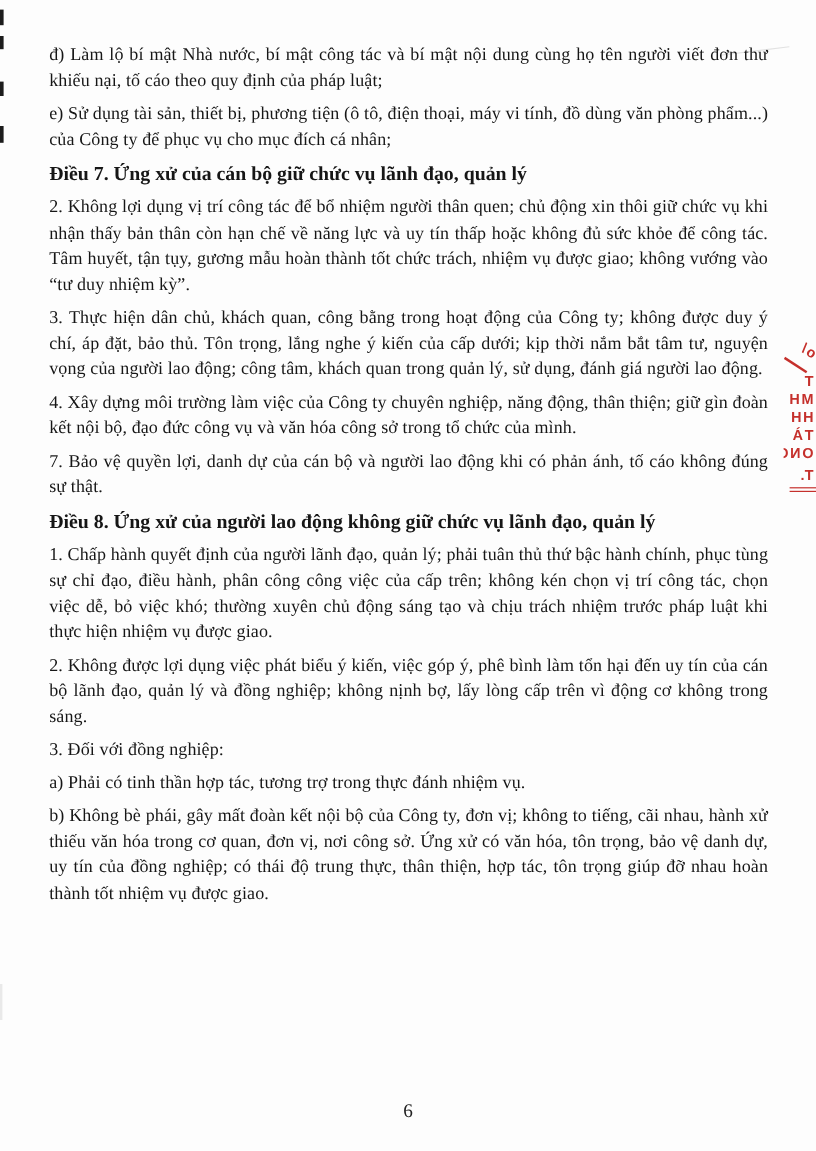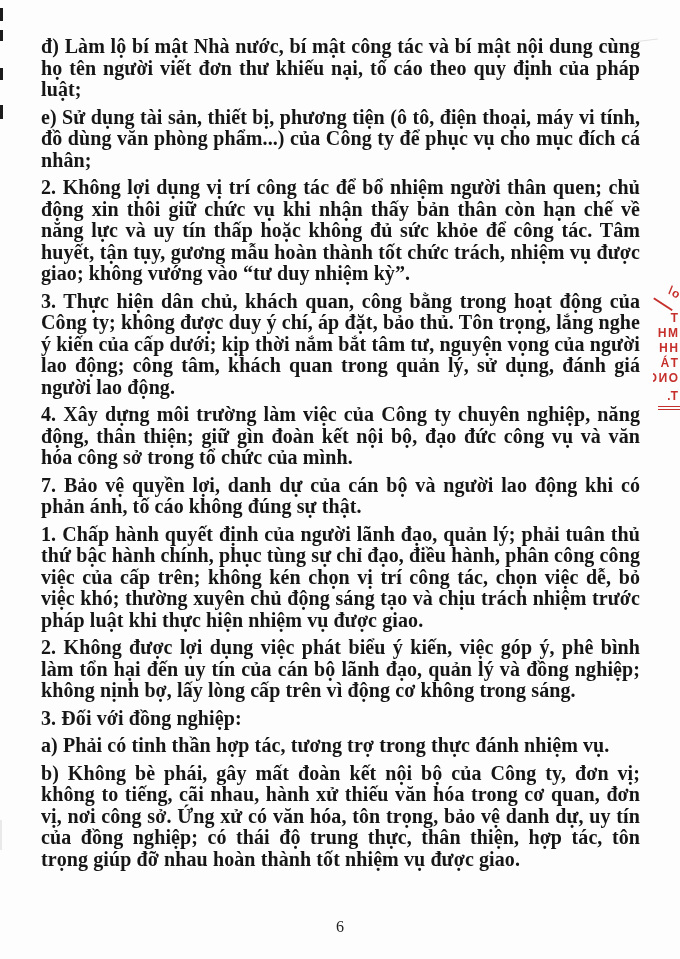--- a/index.html
+++ b/index.html
@@ -12,25 +12,24 @@
     color:#161616;
     overflow:hidden;
     box-sizing:border-box;
   }
   .content{
     position:absolute;
     left:41px;right:40px;top:36px;
   }
   .content p{
     margin:0 0 6px 0;
-    font-size:20px;
+    font-size:15px;
     line-height:21.5px;
     text-align:justify;
     letter-spacing:0.1px;
-    font-weight:bold;
   }
   .content h2{
     margin:3px 0 7px 0;
     font-size:16.5px;
     line-height:22px;
     font-weight:bold;
     text-align:left;
   }
   .page-number{
     position:absolute;
@@ -100,24 +99,26 @@
   <div class="dash d0"></div>
   <div class="dash d1"></div>
   <div class="dash d2"></div>
   <div class="dash d3"></div>
   <div class="sliver"></div>
   <div class="scratch"></div>
 
   <div class="content">
     <p>đ) Làm lộ bí mật Nhà nước, bí mật công tác và bí mật nội dung cùng họ tên người viết đơn thư khiếu nại, tố cáo theo quy định của pháp luật;</p>
     <p>e) Sử dụng tài sản, thiết bị, phương tiện (ô tô, điện thoại, máy vi tính, đồ dùng văn phòng phẩm...) của Công ty để phục vụ cho mục đích cá nhân;</p>
+    <h2>Điều 7. Ứng xử của cán bộ giữ chức vụ lãnh đạo, quản lý</h2>
     <p>2. Không lợi dụng vị trí công tác để bổ nhiệm người thân quen; chủ động xin thôi giữ chức vụ khi nhận thấy bản thân còn hạn chế về năng lực và uy tín thấp hoặc không đủ sức khỏe để công tác. Tâm huyết, tận tụy, gương mẫu hoàn thành tốt chức trách, nhiệm vụ được giao; không vướng vào “tư duy nhiệm kỳ”.</p>
     <p>3. Thực hiện dân chủ, khách quan, công bằng trong hoạt động của Công ty; không được duy ý chí, áp đặt, bảo thủ. Tôn trọng, lắng nghe ý kiến của cấp dưới; kịp thời nắm bắt tâm tư, nguyện vọng của người lao động; công tâm, khách quan trong quản lý, sử dụng, đánh giá người lao động.</p>
     <p>4. Xây dựng môi trường làm việc của Công ty chuyên nghiệp, năng động, thân thiện; giữ gìn đoàn kết nội bộ, đạo đức công vụ và văn hóa công sở trong tổ chức của mình.</p>
     <p>7. Bảo vệ quyền lợi, danh dự của cán bộ và người lao động khi có phản ánh, tố cáo không đúng sự thật.</p>
+    <h2>Điều 8. Ứng xử của người lao động không giữ chức vụ lãnh đạo, quản lý</h2>
     <p>1. Chấp hành quyết định của người lãnh đạo, quản lý; phải tuân thủ thứ bậc hành chính, phục tùng sự chỉ đạo, điều hành, phân công công việc của cấp trên; không kén chọn vị trí công tác, chọn việc dễ, bỏ việc khó; thường xuyên chủ động sáng tạo và chịu trách nhiệm trước pháp luật khi thực hiện nhiệm vụ được giao.</p>
     <p>2. Không được lợi dụng việc phát biểu ý kiến, việc góp ý, phê bình làm tổn hại đến uy tín của cán bộ lãnh đạo, quản lý và đồng nghiệp; không nịnh bợ, lấy lòng cấp trên vì động cơ không trong sáng.</p>
     <p>3. Đối với đồng nghiệp:</p>
     <p>a) Phải có tinh thần hợp tác, tương trợ trong thực đánh nhiệm vụ.</p>
     <p>b) Không bè phái, gây mất đoàn kết nội bộ của Công ty, đơn vị; không to tiếng, cãi nhau, hành xử thiếu văn hóa trong cơ quan, đơn vị, nơi công sở. Ứng xử có văn hóa, tôn trọng, bảo vệ danh dự, uy tín của đồng nghiệp; có thái độ trung thực, thân thiện, hợp tác, tôn trọng giúp đỡ nhau hoàn thành tốt nhiệm vụ được giao.</p>
   </div>
 
   <div class="stamp">
     <div class="stamp-inner">
       <span class="frag f0">o/</span>

